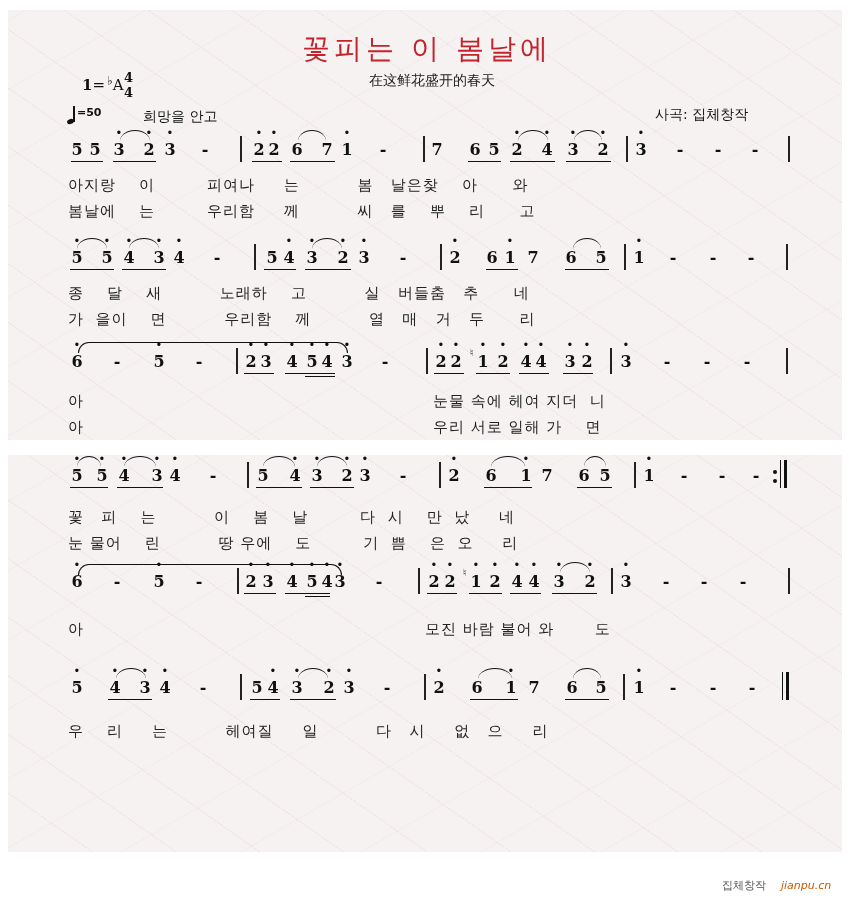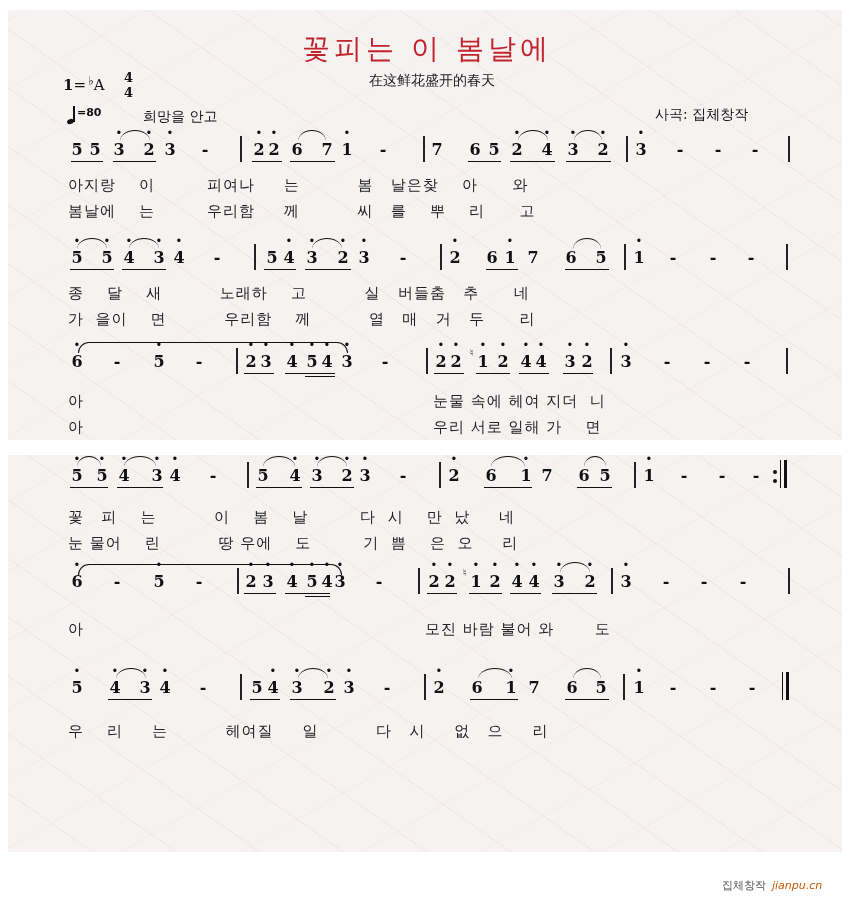--- a/index.html
+++ b/index.html
@@ -20,21 +20,21 @@
   .title {
     position: absolute; top: 30px; left: 0; width: 854px; text-align: center;
     font-size: 28px; color: #c0242c; letter-spacing: 4px;
     font-family: "DejaVu Sans", sans-serif;
   }
   .subtitle {
     position: absolute; top: 72px; left: 0; width: 854px; text-align: center;
     font-size: 14px; color: #222; padding-left: 10px; box-sizing: border-box;
   }
   .key {
-    position: absolute; top: 74px; left: 63px; font-family: "DejaVu Serif", serif; font-size: 15px; font-weight: bold;
+    position: absolute; top: 74px; left: 82px; font-family: "DejaVu Serif", serif; font-size: 15px; font-weight: bold;
   }
   .key .acc { font-weight: normal; font-size: 12px; vertical-align: 5px; margin-left: 2px; }
   .key .letter { font-weight: normal; }
   .time {
     position: absolute; top: 70px; left: 124px; font-family: "DejaVu Serif", serif; font-weight: bold; font-size: 13px;
     text-align: center; line-height: 15px;
   }
   .time .line { display: block; }
   .tempo { position: absolute; top: 106px; left: 67px; font-size: 11px; font-weight: bold; }
   .tempo .note { display: inline-block; width: 2px; height: 16px; background:#111; position: relative; margin-left:6px; vertical-align: -6px;}
@@ -60,40 +60,40 @@
   .dblbar { position: absolute; top: 4px; width: 10px; height: 28px; }
   .dblbar::before { content:""; position:absolute; left:0; top:0; width:1.3px; height:28px; background:#111; }
   .dblbar::after { content:""; position:absolute; left:4px; top:0; width:3px; height:28px; background:#111; }
   .repeat-dots { position: absolute; top: 10px; width: 4px; height: 20px; }
   .repeat-dots::before, .repeat-dots::after { content:""; position:absolute; left:0; width:4px; height:4px; border-radius:50%; background:#111; }
   .repeat-dots::before { top: 4px; } .repeat-dots::after { top: 13px; }
 
   .lyric { position: absolute; font-size: 15px; color: #222; white-space: pre; letter-spacing: 1px; }
 
   .watermark { position: absolute; top: 878px; left: 722px; font-size: 11px; color: #555; }
-  .watermark .site { color: #c85a00; font-style: italic; margin-left: 6px; }
+  .watermark .site { color: #c85a00; font-style: italic; margin-left: 15px; }
 </style>
 </head>
 <body>
 
 <div id="panel-top" class="panel"></div>
 <div id="panel-bottom" class="panel"></div>
 
 <div class="title">꽃피는 이 봄날에</div>
 <div class="subtitle">在这鲜花盛开的春天</div>
 
 <div class="key">
   <span>1</span><span class="letter">=</span><span class="acc">♭</span><span class="letter">A</span>
 </div>
 <div class="time">
   <span class="line">4</span>
   <span class="line">4</span>
 </div>
 <div class="tempo">
-  <span class="note"></span><span class="val">=80</span>
+  <span class="note"></span><span class="val">=50</span>
 </div>
 <div class="subheading">희망을 안고</div>
 <div class="credit">사곡: 집체창작</div>
 
 <div class="system" style="top:130px">
   <div class="notes">
     <span class="n" style="left:70px">5</span>
       <span class="n" style="left:88px">5</span>
     <span class="n hi" style="left:112px">3</span>
       <span class="n hi" style="left:142px">2</span>

